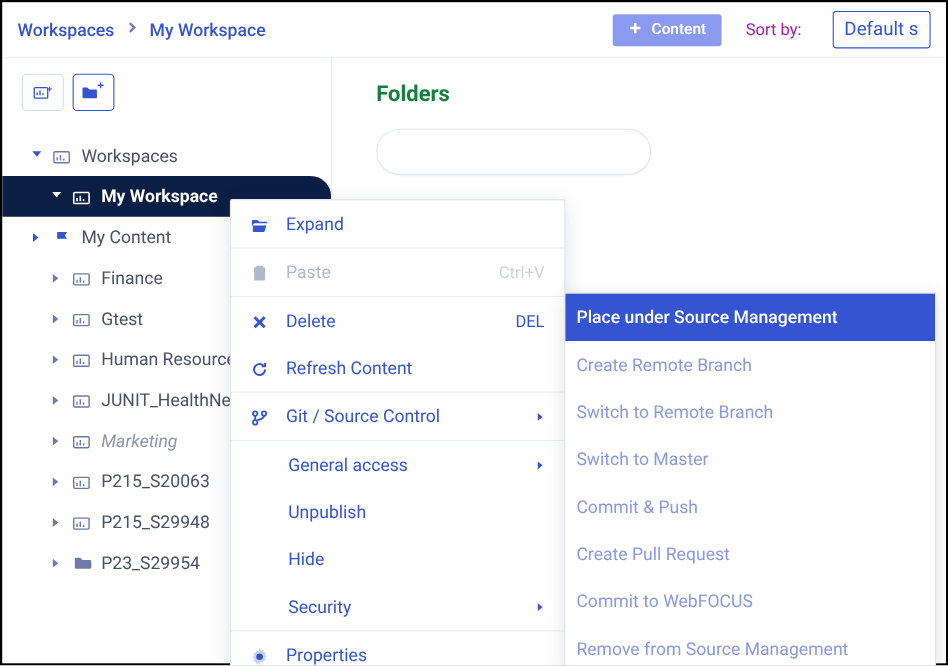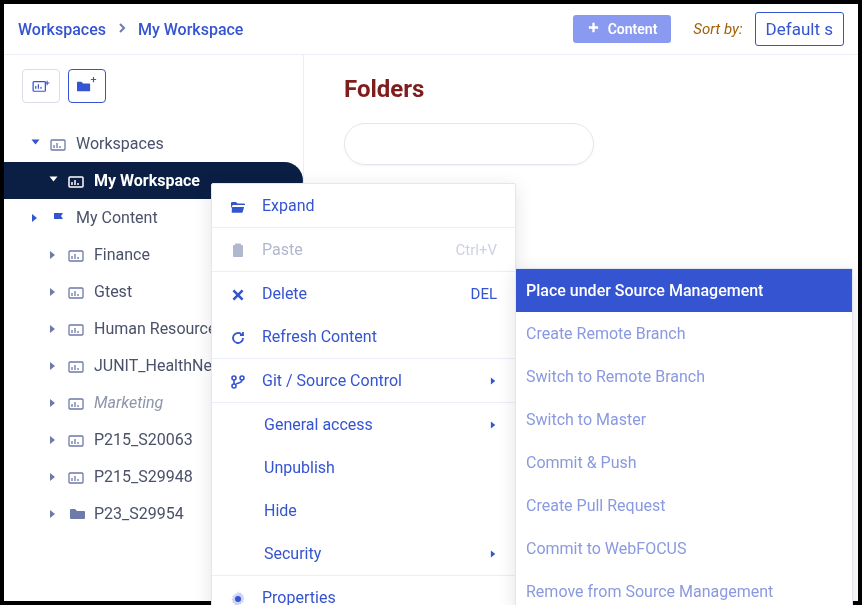--- a/index.html
+++ b/index.html
@@ -5,41 +5,41 @@
   * { box-sizing: border-box; }
   html, body {
     margin:0; padding:0;
     font-family: -apple-system, BlinkMacSystemFont, "Segoe UI", Roboto, Helvetica, Arial, sans-serif;
     font-size:14px;
     color:#4a5169;
     background:#fff;
     overflow:hidden;
     width:862px; height:605px;
   }
-  .root { width:862px; height:605px; display:flex; flex-direction:column; border:4px solid #000000; }
+  .root { width:862px; height:605px; display:flex; flex-direction:column; border:2px solid #000000; }
 
   
   .header {
     height:51px;
     display:flex;
     align-items:center;
     padding:0 14px;
     border-bottom:1px solid #eceef5;
   }
   .breadcrumb { display:flex; align-items:center; gap:10px; flex:1; }
   .crumb { color:#3554d1; font-size:16px; font-weight:500; cursor:pointer; }
   .chevron { color:#6e7aa8; }
 
   .btn-content {
     background:#8a9af1; color:#fff;
     border-radius:3px; padding:6px 14px;
     display:flex; align-items:center; gap:8px; font-weight:600;
     cursor:pointer; margin-right:22px;
   }
-  .sort-label { color:#a16207; margin-right:12px; font-size:15px;font-style:italic;}
+  .sort-label { color:#a21caf; margin-right:28px; font-size:15px;}
   .sort-select {
     border:1px solid #3554d1; color:#3554d1;
     border-radius:3px; padding:6px 10px; font-size:17px;
     min-width:55px;
   }
 
   
   .body { flex:1; display:flex; position:relative; }
   .sidebar {
     width:300px;
@@ -72,21 +72,21 @@
   }
   .node.selected .caret, .node.selected .tree-icon { color:#fff;}
   .node.child { padding-left:44px; font-size:16px;}
   .node.lvl2 { }
   .node.italic { color:#8d95a9; font-style:italic;}
   .tree-icon svg{width:18px;height:16px;}
   .caret svg{width:10px;height:10px;}
 
   
   .main { flex:1; padding:20px 40px; position:relative; }
-  .section-title { font-size:24px; font-weight:700; color:#7f1d1d;}
+  .section-title { font-size:20px; font-weight:700; color:#15803d;}
   .pill-btn {
     margin-top:20px; width:250px; height:42px;
     border:1px solid #e3e6ee; border-radius:22px;
     box-shadow:0 1px 2px rgba(0,0,0,0.05);
   }
 
   
   .menu {
     position:absolute; background:#fff; border:1px solid #e3e6ee;
     box-shadow:0 4px 18px rgba(23,34,59,0.12);

